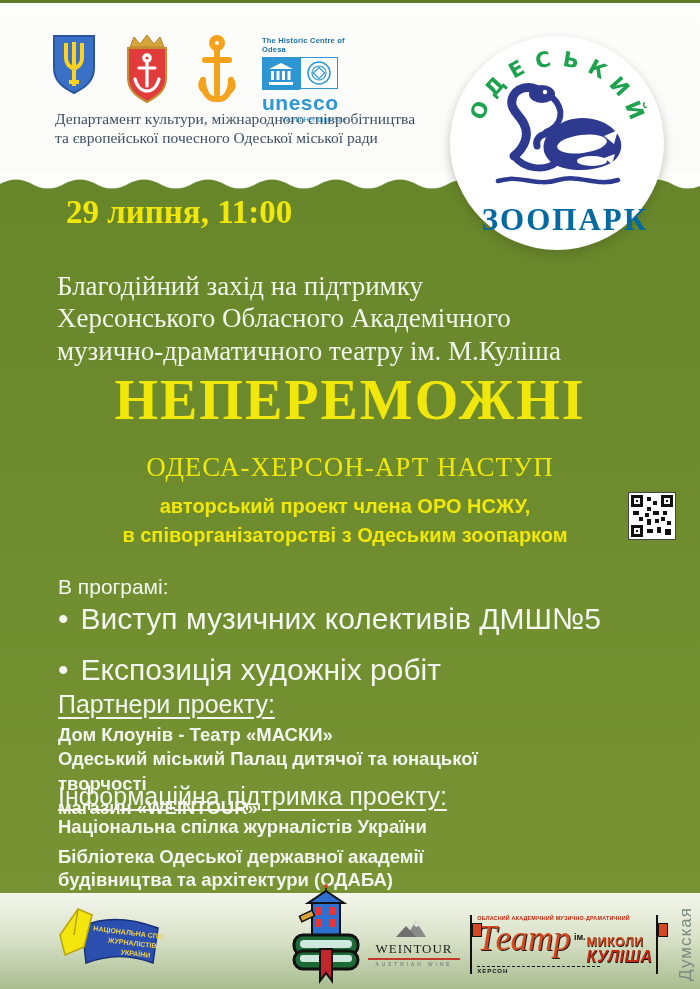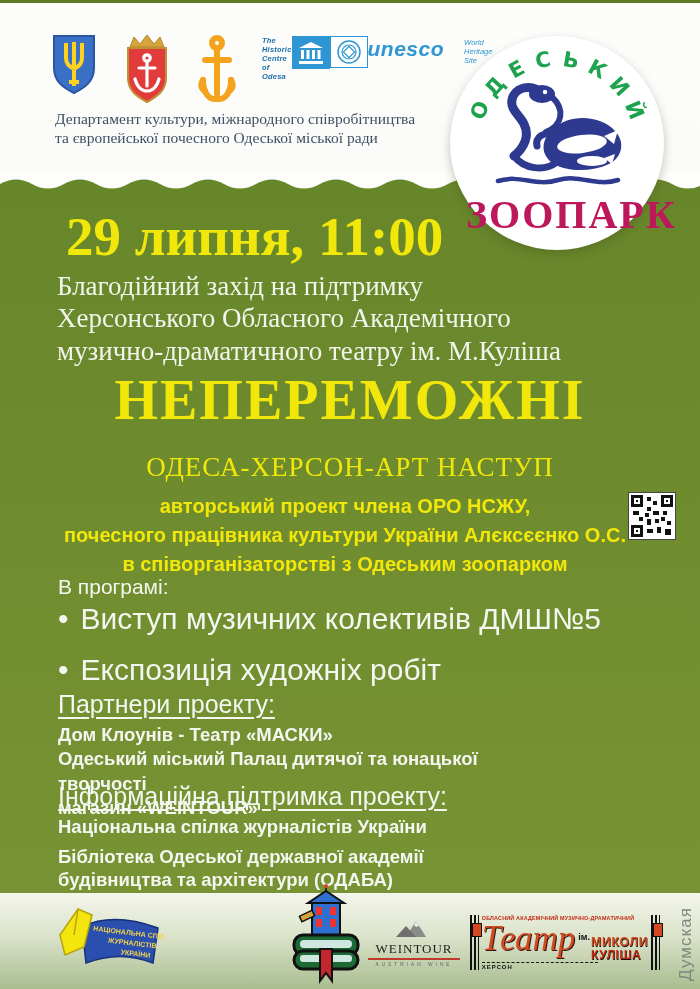--- a/index.html
+++ b/index.html
@@ -2,41 +2,41 @@
 <html><head>
 <meta charset="utf-8">
 <style>
   html,body{margin:0;padding:0;background:#fff;}
   .poster{position:relative;width:700px;height:989px;overflow:hidden;background:linear-gradient(180deg,#fdfdfc 0%,#f4f4f1 60%,#ececea 100%);font-family:"Liberation Sans",sans-serif;}
   .top-rule{position:absolute;top:0;left:0;width:700px;height:3px;background:#5e7a26;}
 
   
   .hdr-logos{position:absolute;top:34px;left:52px;display:flex;align-items:flex-start;gap:26px;}
   .logo-box{display:block;}
-  .unesco{display:flex;flex-direction:row;align-items:flex-start;width:92px;margin-top:2px;font-style:italic;}
+  .unesco{display:flex;flex-direction:column;align-items:flex-start;width:92px;margin-top:2px;}
   .unesco-title{font-size:7.5px;font-weight:bold;color:#1b6fa8;margin-bottom:3px;letter-spacing:.2px;}
   .unesco-boxes{display:flex;}
   .unesco-left{width:38px;height:33px;background:#2e96d3;display:flex;align-items:center;justify-content:center;}
   .unesco-right{width:36px;height:30px;background:#fff;border:1.5px solid #2e96d3;display:flex;align-items:center;justify-content:center;}
   .unesco-word{font-size:21px;font-weight:bold;color:#2e96d3;letter-spacing:.5px;line-height:1;margin-top:2px;}
   .unesco-sub{font-size:7.5px;color:#2e96d3;margin-top:2px;padding-left:20px;}
   .dept{position:absolute;top:110px;left:55px;width:400px;font-family:"Liberation Serif",serif;font-size:15.5px;line-height:1.22;color:#3e5063;}
 
   
   .zoo-circle{position:absolute;left:450px;top:36px;width:214px;height:214px;background:#fff;border-radius:50%;z-index:6;box-shadow:0 4px 10px rgba(60,70,30,.30);}
   .zoo-arc{position:absolute;inset:0;}
   .zoo-arc span{position:absolute;left:50%;top:50%;font-size:21px;font-weight:bold;color:#1da24d;font-family:"DejaVu Sans",sans-serif;}
-  .zoo-word{position:absolute;left:16px;right:0;bottom:12px;text-align:center;font-family:"Liberation Serif",serif;font-weight:bold;font-size:40px;color:#be185d;letter-spacing:2px;}
+  .zoo-word{position:absolute;left:16px;right:0;bottom:12px;text-align:center;font-family:"Liberation Serif",serif;font-weight:bold;font-size:31px;color:#0369a1;letter-spacing:2px;}
   .pelican{position:absolute;left:32px;top:44px;}
 
   
   .green{position:absolute;left:0;top:170px;width:700px;height:723px;background:linear-gradient(180deg,#67862a 0%,#6e8c2e 45%,#789334 100%);z-index:2;}
   .wave{position:absolute;top:0;left:0;display:block;}
   .g-abs{position:absolute;z-index:3;}
-  .date{left:66px;top:35px;font-family:"Liberation Serif",serif;font-weight:bold;font-size:55px;color:#f2e70a;}
+  .date{left:66px;top:24px;font-family:"Liberation Serif",serif;font-weight:bold;font-size:33px;color:#f2e70a;}
   .intro{left:57px;top:100px;font-family:"Liberation Serif",serif;font-size:27px;line-height:1.2;color:#f2f5ec;}
   .big-title{left:0;top:198px;width:700px;text-align:center;font-family:"Liberation Serif",serif;font-weight:bold;font-size:56px;letter-spacing:2px;color:#f2e70a;}
   .sub-title{left:0;top:282px;width:700px;text-align:center;font-family:"Liberation Serif",serif;font-weight:normal;font-size:27px;letter-spacing:1px;color:#f2e70a;}
   .author{left:35px;top:322px;width:620px;text-align:center;font-weight:bold;font-size:20px;line-height:1.45;color:#f2e70a;}
   .qr{left:628px;top:322px;width:48px;height:48px;background:#fff;border:1px solid #444;padding:2px;box-sizing:border-box;}
   .program-label{left:58px;top:405px;font-size:21px;color:#f4f6f0;}
   .bullets{left:58px;top:432px;color:#f4f6f0;}
   .bullet-item{font-size:30px;margin-bottom:17px;display:flex;align-items:center;}
   .bullet-item::before{content:"•";font-size:30px;margin-right:12px;}
   .part-head{left:58px;top:520px;font-size:25px;color:#f4f6f0;text-decoration:underline;text-underline-offset:4px;}
@@ -59,21 +59,21 @@
   .theater{position:absolute;left:470px;top:22px;width:190px;display:flex;align-items:stretch;gap:3px;}
   .mask{width:13px;background:repeating-linear-gradient(90deg,#111 0 2px,transparent 2px 4px);position:relative;}
   .mask::after{content:"";position:absolute;left:2px;top:8px;width:8px;height:12px;background:#d4491f;border:1px solid #111;}
   .th-mid{flex:1;}
   .th-top{font-size:5.4px;font-weight:bold;color:#c22a12;white-space:nowrap;letter-spacing:.2px;}
   .th-main{display:flex;align-items:flex-start;line-height:1;}
   .th-teatr{font-family:"Liberation Serif",serif;font-weight:normal;font-style:italic;font-size:35px;color:#d4491f;text-shadow:1px 1px 0 #2b1a12;}
   .th-im{font-size:9px;font-weight:bold;color:#111;margin:12px 1px 0 3px;}
   .th-stack{display:flex;flex-direction:column;margin-top:15px;}
   .th-mik{font-size:12.5px;font-weight:900;color:#d4491f;text-shadow:.5px .5px 0 #111;letter-spacing:.5px;}
-  .th-kul{font-size:12px;font-weight:900;color:#c22a12;text-shadow:.5px .5px 0 #111;letter-spacing:.5px;}
+  .th-kul{font-size:16px;font-weight:900;color:#c22a12;text-shadow:.5px .5px 0 #111;letter-spacing:.5px;font-style:italic;}
   .th-bot{font-size:6px;font-weight:bold;color:#111;letter-spacing:1px;border-top:1.5px dashed #111;margin-top:1px;padding-top:1px;width:70%;}
   .watermark{position:absolute;right:0px;top:900px;height:89px;width:24px;writing-mode:vertical-rl;transform:rotate(180deg);font-size:17px;color:#7b8a7e;letter-spacing:1px;z-index:5;text-align:center;}
 </style>
 </head>
 <body>
 
 <div class="poster">
   <div class="top-rule"></div>
 
   <div class="hdr-logos">
@@ -149,21 +149,20 @@
       <div>Благодійний захід на підтримку</div>
       <div>Херсонського Обласного Академічного</div>
       <div>музично-драматичного театру ім. М.Куліша</div>
     </div>
 
     <div class="g-abs big-title">НЕПЕРЕМОЖНІ</div>
     <div class="g-abs sub-title">ОДЕСА-ХЕРСОН-АРТ НАСТУП</div>
 
     <div class="g-abs author">
       <div>авторський проект члена ОРО НСЖУ,</div>
-      <div>почесного працівника культури України Алєксєєнко О.С.</div>
       <div>в співорганізаторстві з Одеським зоопарком</div>
     </div>
 
     <div class="g-abs qr">
       <svg width="42" height="42" viewBox="0 0 42 42">
         <rect width="42" height="42" fill="#fff"></rect>
         <g fill="#111">
           <rect x="0" y="0" width="12" height="12"></rect>
             <rect x="30" y="0" width="12" height="12"></rect>
             <rect x="0" y="30" width="12" height="12"></rect>

